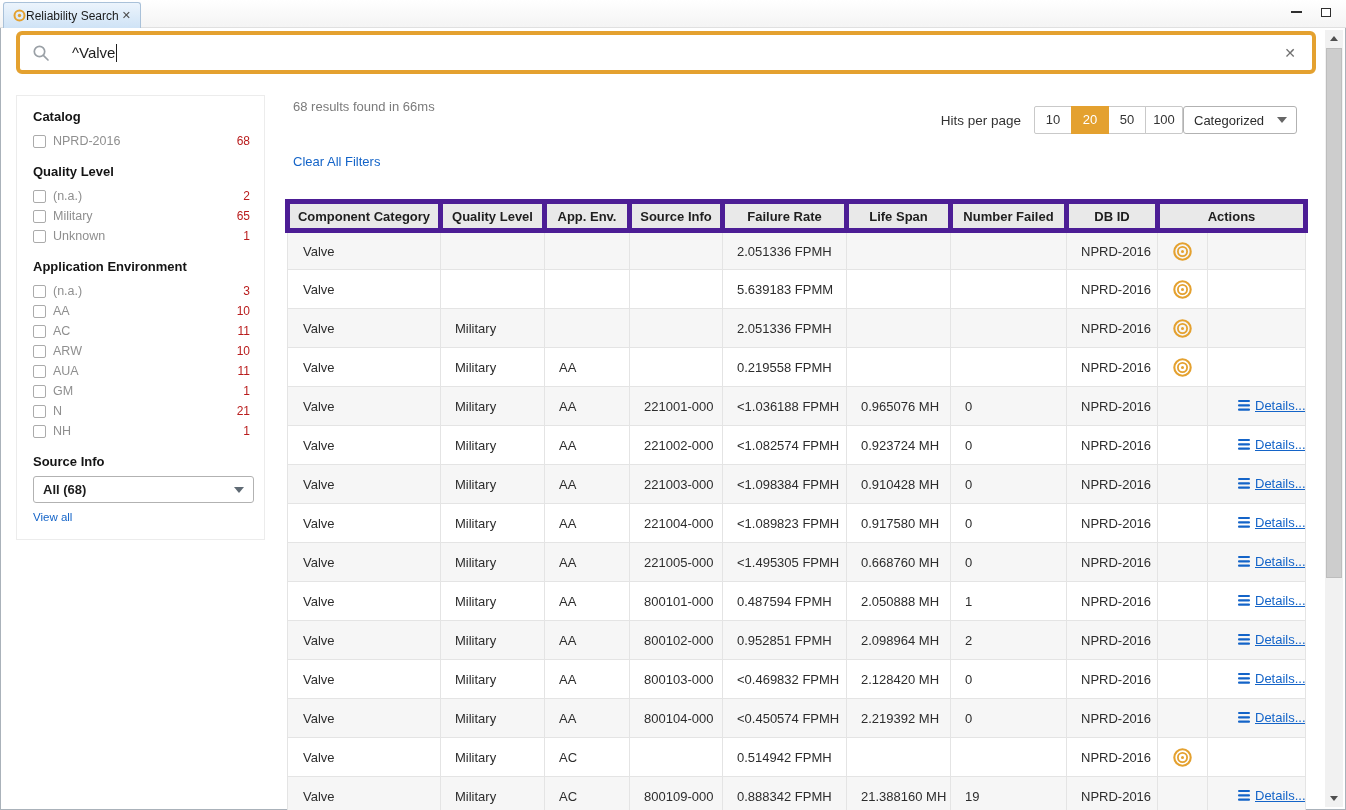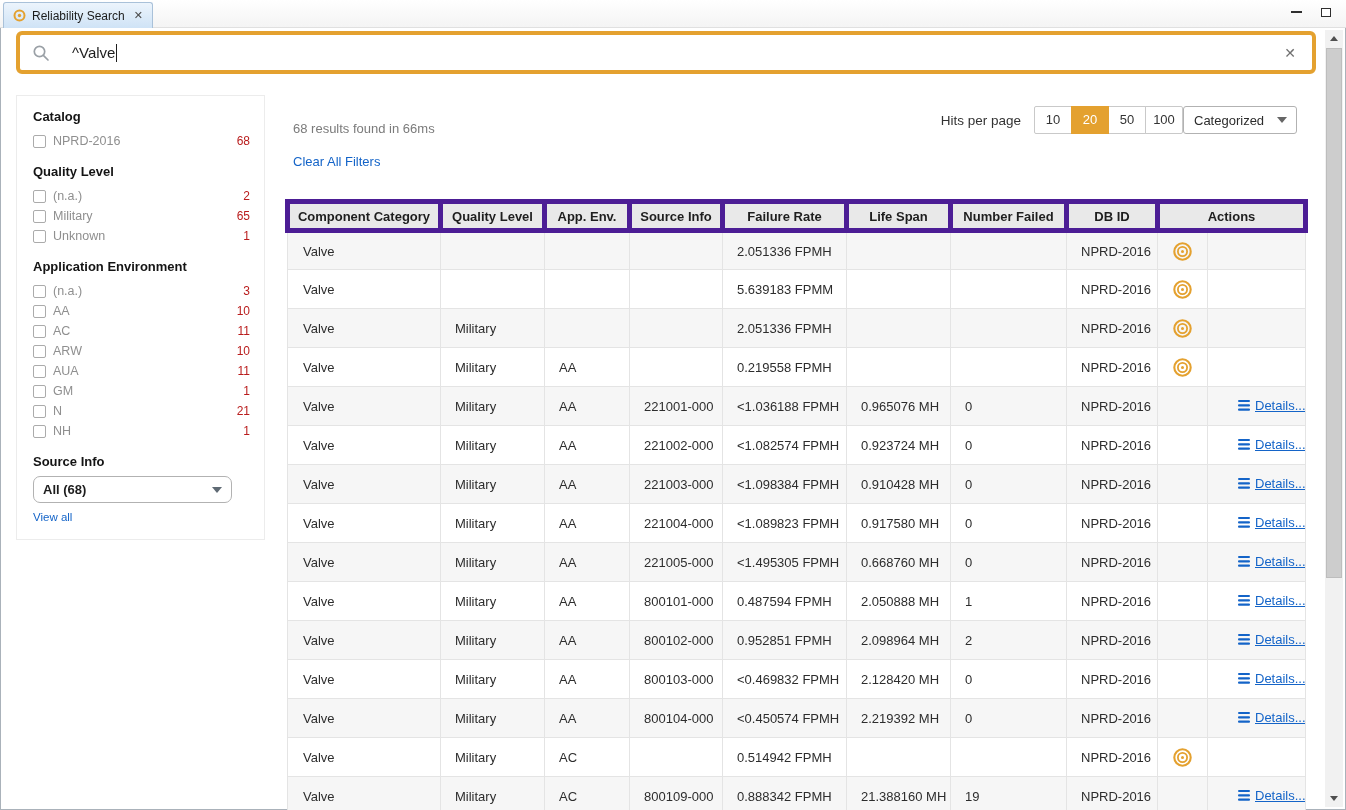--- a/index.html
+++ b/index.html
@@ -2,21 +2,21 @@
 <html style="--accent: #E4A12F; --link: #1464C8;"><head>
 <meta charset="utf-8">
 <style>
   *{margin:0;padding:0;box-sizing:border-box;}
   :root{--accent:#E4A12F;--link:#1464C8;}
   html,body{width:1346px;height:810px;}
   body{position:relative;overflow:hidden;background:#fff;font-family:"Liberation Sans","DejaVu Sans",sans-serif;outline:1px solid #aab2ba;outline-offset:-1px;}
 
   
   .titlebar{position:absolute;top:0;left:0;right:0;height:28px;background:linear-gradient(#ffffff,#f4f4f4);border-bottom:1px solid #e0e0e0;}
-  .tab{position:absolute;left:3px;top:2px;height:26px;display:flex;align-items:center;gap:6px;padding:0 9px;background:linear-gradient(#ecf4fc,#cfe3f6);border:1px solid #a9c1d9;border-bottom:none;border-radius:3px 3px 0 0;font-size:12px;color:#1c1c1c;cursor:default;}
+  .tab{position:absolute;left:3px;top:2px;height:26px;display:flex;align-items:center;padding:0 9px;background:linear-gradient(#ecf4fc,#cfe3f6);border:1px solid #a9c1d9;border-bottom:none;border-radius:3px 3px 0 0;font-size:12px;color:#1c1c1c;cursor:default;}
   .tab-label{white-space:nowrap;}
   .tab-close{font-size:11px;color:#4a4a4a;margin-left:3px;cursor:pointer;}
   .win-controls{position:absolute;right:10px;top:3px;display:flex;gap:10px;}
   .win-btn{width:20px;height:18px;display:flex;align-items:center;justify-content:center;cursor:pointer;}
   .glyph-min{width:11px;height:2px;background:#2f2f2f;}
   .glyph-max{width:10px;height:9px;border:1px solid #2f2f2f;background:#fff;}
 
   
   .searchbar{position:absolute;left:16px;top:31px;width:1300px;height:43px;border:4px solid var(--accent);border-radius:6px;background:#fff;display:flex;align-items:center;}
   .search-icon{margin-left:12px;flex:none;}
@@ -26,27 +26,27 @@
 
   
   .sidebar{position:absolute;left:16px;top:95px;width:249px;background:#fff;border:1px solid #ececec;padding:11px 12px 16px 16px;}
   .ftitle{font-size:13px;font-weight:bold;color:#141414;margin:13px 0 7px;}
   [data-name="filter-sections"] .fsection:first-child .ftitle{margin-top:2px;}
   .fitem{display:flex;align-items:center;height:20px;gap:7px;cursor:pointer;}
   .cb{width:13px;height:13px;border:1px solid #ababab;border-radius:2px;background:#fff;flex:none;}
   .flabel{font-size:12.5px;color:#8f8f8f;}
   .fcount{margin-left:auto;font-size:12px;color:#b91c1c;padding-right:2px;}
   .select{height:27px;border:1px solid #b2b2b2;border-radius:3px;background:#fff;display:flex;align-items:center;cursor:pointer;}
-  .sidebar .select{width:199px;margin-top:2px;border-radius:7px;}
+  .sidebar .select{width:221px;margin-top:2px;}
   .select-label{font-size:13px;font-weight:bold;color:#1d1d1d;padding-left:9px;}
   .caret-down{margin-left:auto;margin-right:9px;width:0;height:0;border-left:5px solid transparent;border-right:5px solid transparent;border-top:6px solid #5f6a74;flex:none;}
   .viewall{margin-top:8px;font-size:11.5px;color:var(--link);cursor:pointer;}
 
   
-  .summary{position:absolute;left:293px;top:121px;font-size:13px;color:#7b7b7b;}
+  .summary{position:absolute;left:293px;top:99px;font-size:13px;color:#7b7b7b;}
   .results-controls{position:absolute;top:106px;right:49px;display:flex;align-items:center;justify-content:center;}
   .hpp{font-size:13.5px;color:#333;margin-right:13px;}
   .pgroup{display:flex;}
   .pbtn{width:38px;height:28px;line-height:26px;text-align:center;font-size:13px;color:#333;background:#fff;border:1px solid #c9c9c9;margin-left:-1px;cursor:pointer;}
   .pbtn:first-child{margin-left:0;border-radius:2px 0 0 2px;}
   .pbtn:last-child{border-radius:0 2px 2px 0;}
   .pbtn.sel{background:var(--accent);border-color:var(--accent);color:#fff;position:relative;z-index:1;}
   .cat{width:114px;height:28px;}
   .cat-label{font-size:13px;color:#2c2c2c;padding-left:10px;}
   .cat .caret-down{border-top-color:#666;}

